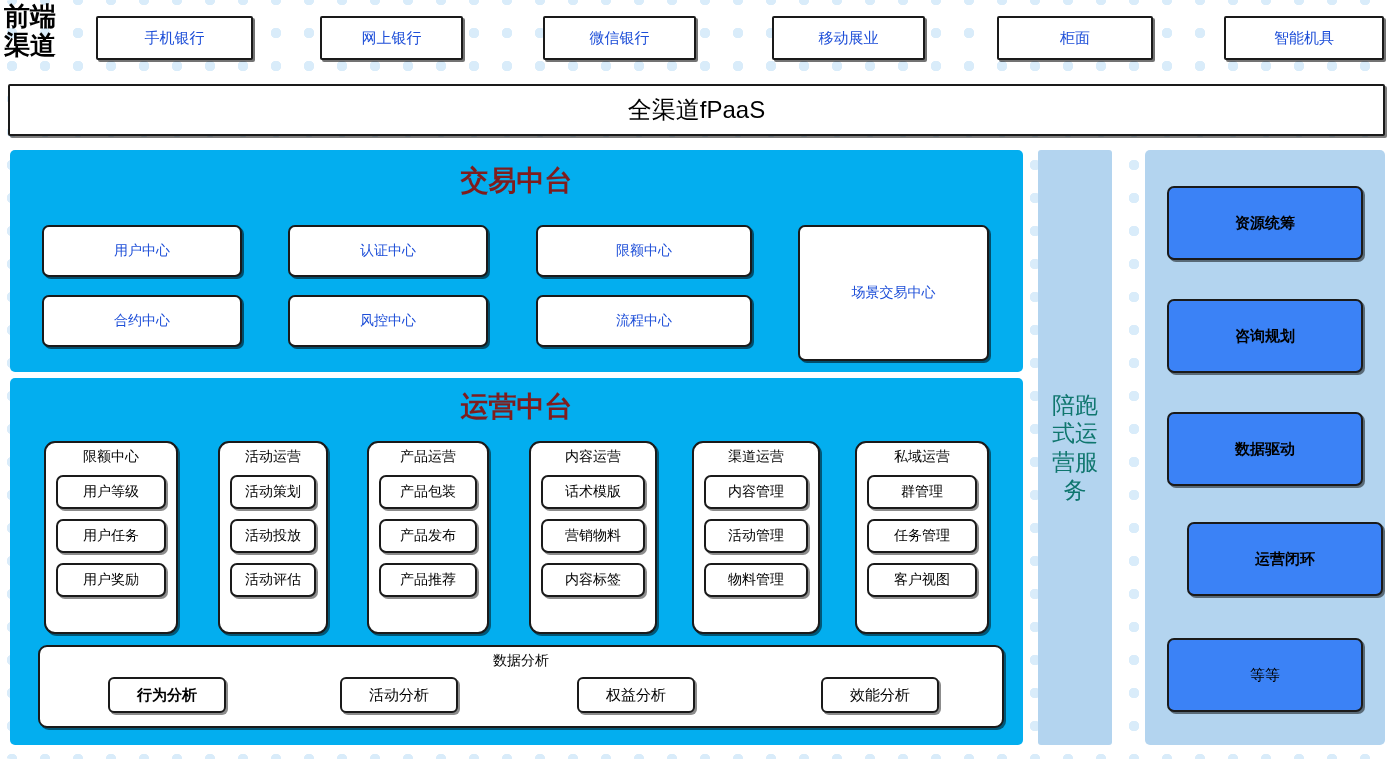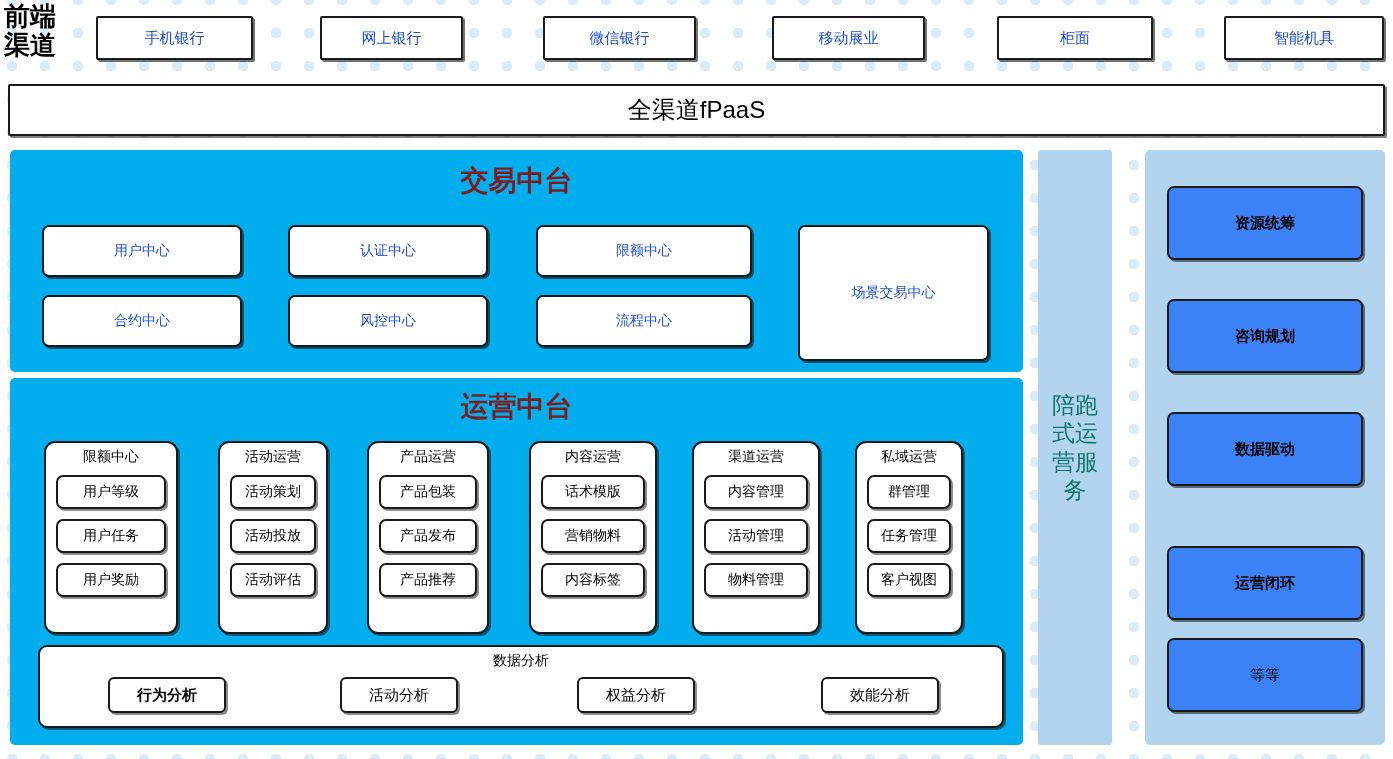--- a/index.html
+++ b/index.html
@@ -251,21 +251,21 @@
     <div class="ops-item i2">内容标签</div>
   </div>
 
   <div class="ops-col" style="left:692px; width:128px;">
     <div class="ops-col-title">渠道运营</div>
     <div class="ops-item i0">内容管理</div>
     <div class="ops-item i1">活动管理</div>
     <div class="ops-item i2">物料管理</div>
   </div>
 
-  <div class="ops-col" style="left:855px; width:108px;">
+  <div class="ops-col" style="left:855px; width:134px;">
     <div class="ops-col-title">私域运营</div>
     <div class="ops-item i0">群管理</div>
     <div class="ops-item i1">任务管理</div>
     <div class="ops-item i2">客户视图</div>
   </div>
 
   <div id="da-panel">
     <div id="da-title">数据分析</div>
     <div class="da-item" style="left:68px;font-weight:bold;">行为分析</div>
     <div class="da-item" style="left:300px;text-align:right;">活动分析</div>
@@ -274,17 +274,17 @@
   </div>
 
   <div id="service-rail">
     <div id="service-rail-label">陪跑式运营服务</div>
   </div>
 
   <div id="cap-col">
     <div class="cap-box" style="top:36px;">资源统筹</div>
     <div class="cap-box" style="top:149px;">咨询规划</div>
     <div class="cap-box" style="top:262px;">数据驱动</div>
-    <div class="cap-box" style="top:396px;">运营闭环</div>
+    <div class="cap-box" style="top:372px;margin-left:20px;">运营闭环</div>
     <div class="cap-box plain" style="top:488px;">等等</div>
   </div>
 
 </div>
 
 </body></html>

